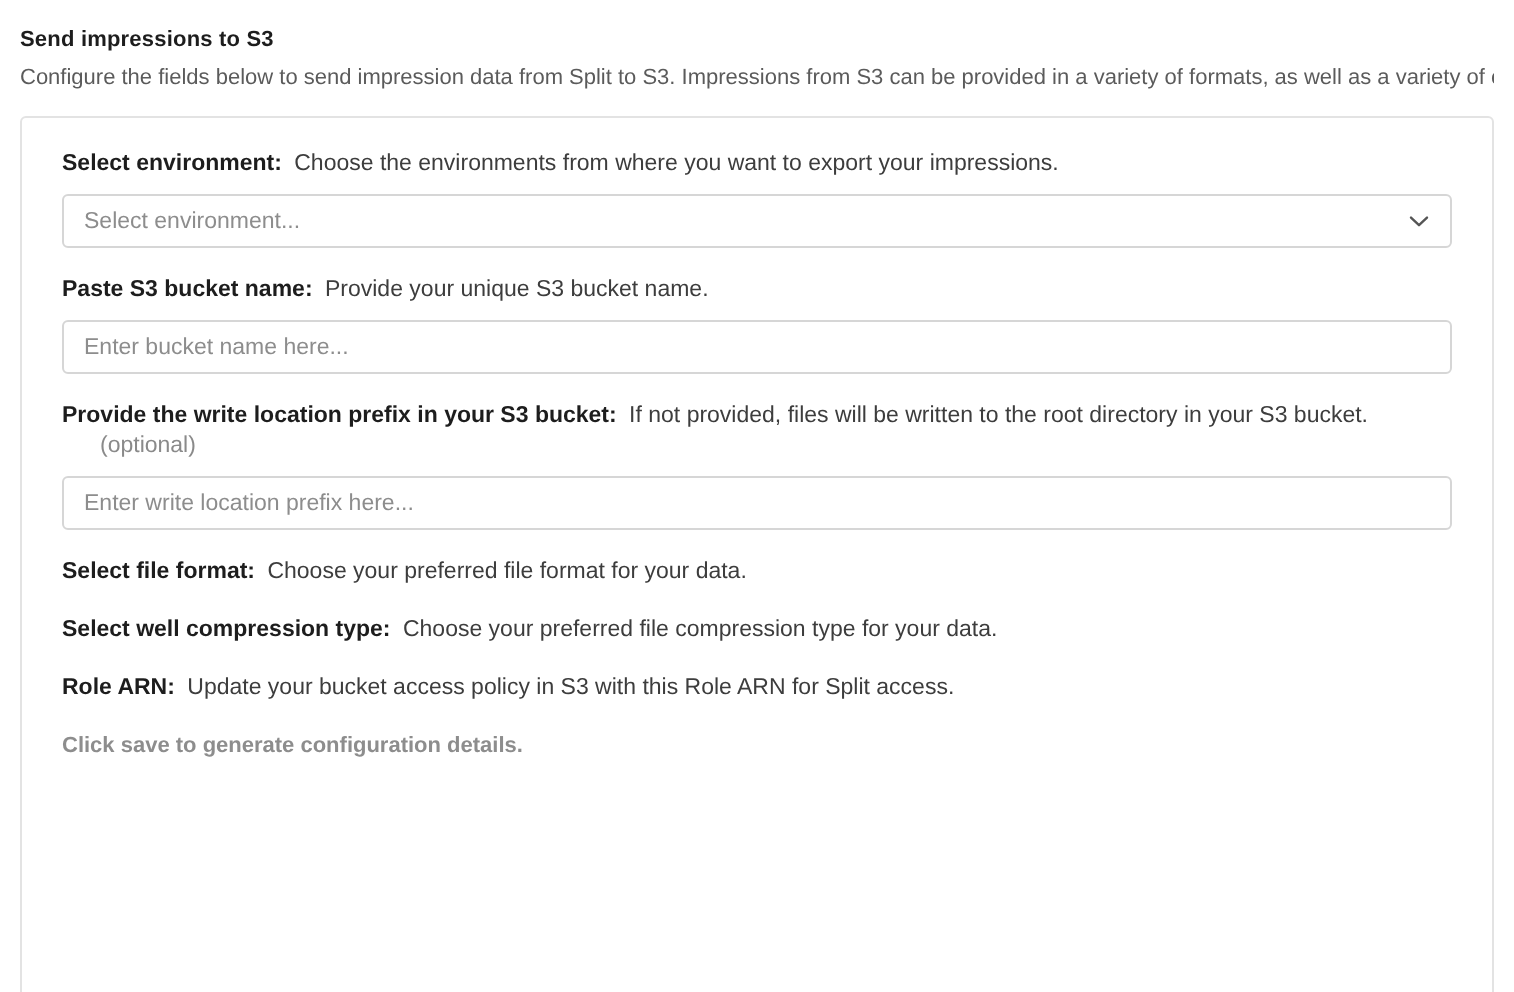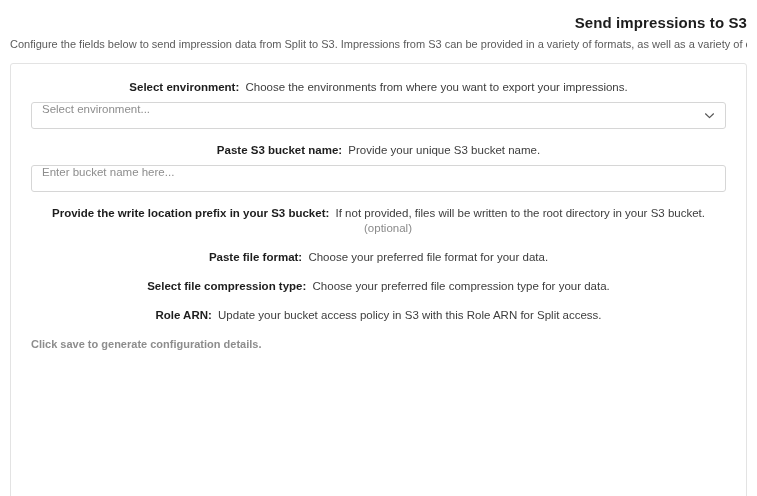--- a/index.html
+++ b/index.html
@@ -22,26 +22,25 @@
     box-sizing: border-box;
     padding: 14px 0 0 0;
     position: relative;
   }
 
   .page-header {
     padding: 0 10px 0 10px;
   }
 
   .page-title {
-    font-size: 15px;
+    font-size: 11px;
     font-weight: bold;
     color: #1d1d1d;
     margin: 0 0 6px 0;
     letter-spacing: 0.1px;
-    text-align: right;
   }
 
   .page-subtitle {
     font-size: 11px;
     color: #5b5b5b;
     line-height: 14px;
     margin: 0;
     white-space: nowrap;
     overflow: hidden;
   }
@@ -62,21 +61,20 @@
 
   .field-block {
     margin-bottom: 14px;
   }
 
   .field-label-row {
     font-size: 11.5px;
     line-height: 15px;
     margin-bottom: 7px;
     color: #2e2e2e;
-    text-align: center;
   }
 
   .field-label {
     font-weight: bold;
     color: #1d1d1d;
   }
 
   .field-help {
     font-weight: normal;
     color: #3d3d3d;
@@ -90,21 +88,21 @@
   }
 
   .control {
     position: relative;
     height: 27px;
     box-sizing: border-box;
     border: 1px solid #d6d6d6;
     border-radius: 3px;
     background: #ffffff;
     display: flex;
-    align-items: flex-start;
+    align-items: center;
     padding: 0 10px;
     font-size: 11.5px;
     color: #8d8d8d;
   }
 
   .control.select {
     padding-right: 32px;
     cursor: pointer;
   }
 
@@ -181,32 +179,35 @@
           <span class="value">Enter bucket name here...</span>
         </div>
       </div>
 
       <div class="field-block">
         <div class="field-label-row">
           <span class="field-label">Provide the write location prefix in your S3 bucket:</span>
           <span class="field-help">If not provided, files will be written to the root directory in your S3 bucket.</span>
           <span class="field-optional">(optional)</span>
         </div>
-      </div>
-
-      <div class="field-block">
-        <div class="field-label-row">
-          <span class="field-label">Paste file format:</span>
+        <div class="control">
+          <span class="value">Enter write location prefix here...</span>
+        </div>
+      </div>
+
+      <div class="field-block">
+        <div class="field-label-row">
+          <span class="field-label">Select file format:</span>
           <span class="field-help">Choose your preferred file format for your data.</span>
         </div>
       </div>
 
       <div class="field-block">
         <div class="field-label-row">
-          <span class="field-label">Select file compression type:</span>
+          <span class="field-label">Select well compression type:</span>
           <span class="field-help">Choose your preferred file compression type for your data.</span>
         </div>
       </div>
 
       <div class="field-block">
         <div class="field-label-row">
           <span class="field-label">Role ARN:</span>
           <span class="field-help">Update your bucket access policy in S3 with this Role ARN for Split access.</span>
         </div>
         <div class="note-row">Click save to generate configuration details.</div>

